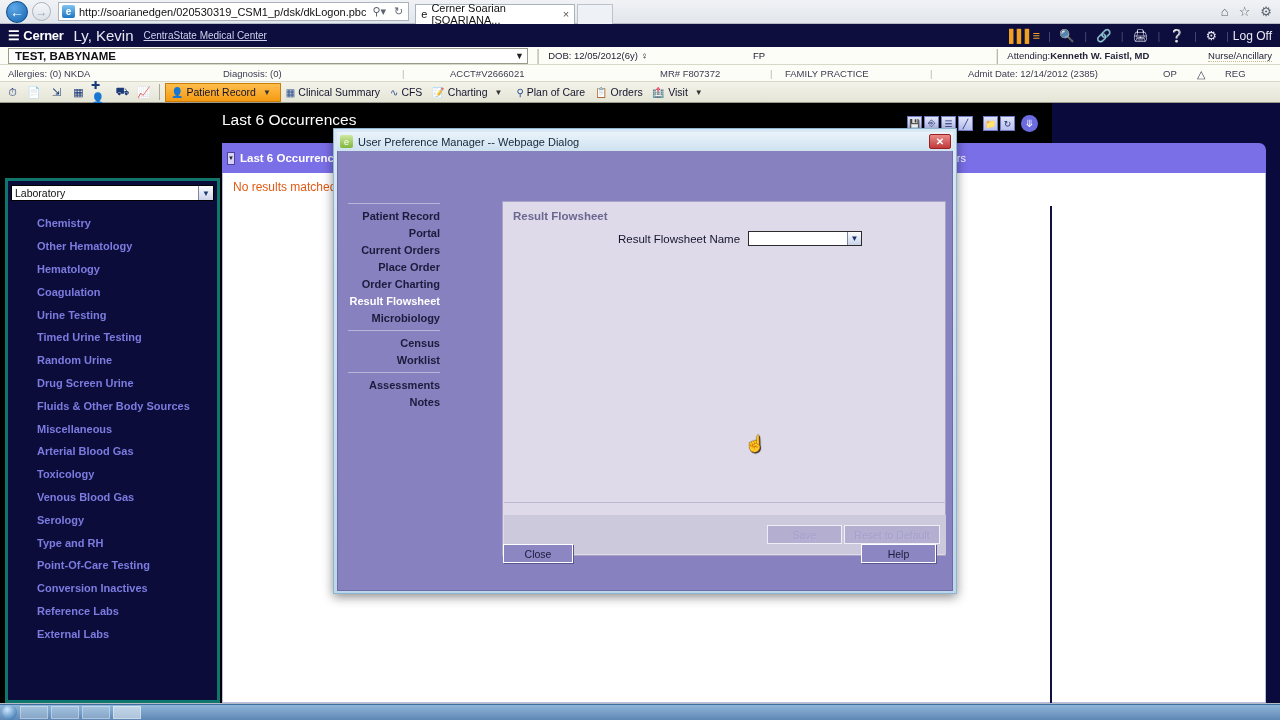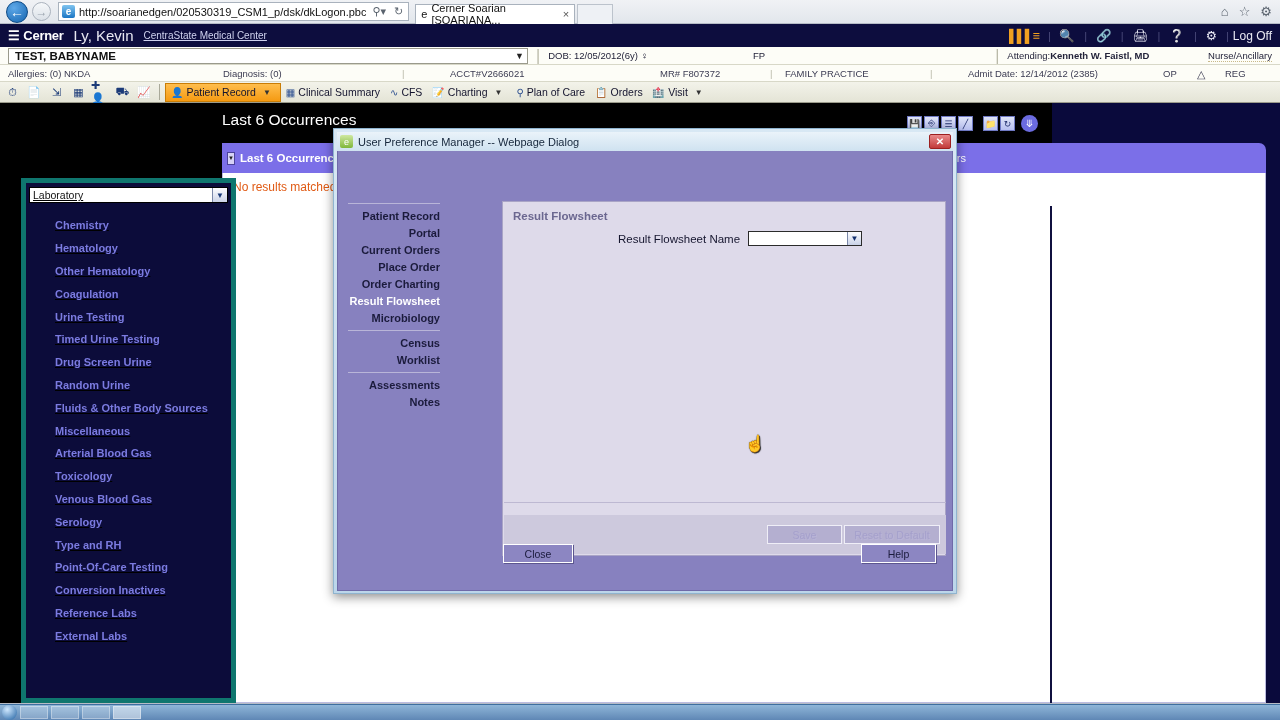--- a/index.html
+++ b/index.html
@@ -104,22 +104,22 @@
     display:flex; align-items:center; gap:3px; font-size:10.5px; color:#14142e;
     padding: 1px 5px; height:19px; white-space:nowrap;
   }
   .tb-item.active { background: linear-gradient(#ffbe4d,#f59a12); border:1px solid #c97d06; }
   .tb-item .gi { font-size:10px; color:#2a4d8f; }
   .tb-caret { font-size:8px; color:#333; padding: 0 4px; }
 
   
   .body-area { position:absolute; left:0; top:103px; width:1052px; height:600px; background:#000000; }
   .left-nav {
-    position:absolute; left:21px; top:75px; width:215px; height:525px;
-    background:#0c0c3a; border:5px solid #0f766e;text-decoration:underline;
+    position:absolute; left:5px; top:75px; width:215px; height:525px;
+    background:#0c0c3a; border:3px solid #0f766e;
   }
   .ln-select {
     margin:4px 3px 0 3px; height:16px; background:#fff; border:1px solid #000;
     display:flex; align-items:center; position:relative; padding-left:3px;
   }
   .ln-select .v { font-size:10.5px; color:#111; }
   .ln-select .dd {
     position:absolute; right:0; top:0; width:15px; height:14px;
     background:linear-gradient(#fdfdff,#ccd4e8); border-left:1px solid #7a87a8;
     display:flex; align-items:center; justify-content:center; font-size:8px; color:#1b3a78;
@@ -389,39 +389,39 @@
     <div class="left-nav">
       <div class="ln-select">
         <span class="v">Laboratory</span>
         <span class="dd">▼</span>
       </div>
       <div class="ln-list">
         <div class="ln-item">
             <span>Chemistry</span>
           </div>
         <div class="ln-item">
+            <span>Other Hematology</span>
+          </div>
+        <div class="ln-item">
             <span>Hematology</span>
           </div>
         <div class="ln-item">
-            <span>Other Hematology</span>
-          </div>
-        <div class="ln-item">
             <span>Coagulation</span>
           </div>
         <div class="ln-item">
             <span>Urine Testing</span>
           </div>
         <div class="ln-item">
             <span>Timed Urine Testing</span>
           </div>
         <div class="ln-item">
+            <span>Random Urine</span>
+          </div>
+        <div class="ln-item">
             <span>Drug Screen Urine</span>
-          </div>
-        <div class="ln-item">
-            <span>Random Urine</span>
           </div>
         <div class="ln-item">
             <span>Fluids &amp; Other Body Sources</span>
           </div>
         <div class="ln-item">
             <span>Miscellaneous</span>
           </div>
         <div class="ln-item">
             <span>Arterial Blood Gas</span>
           </div>

